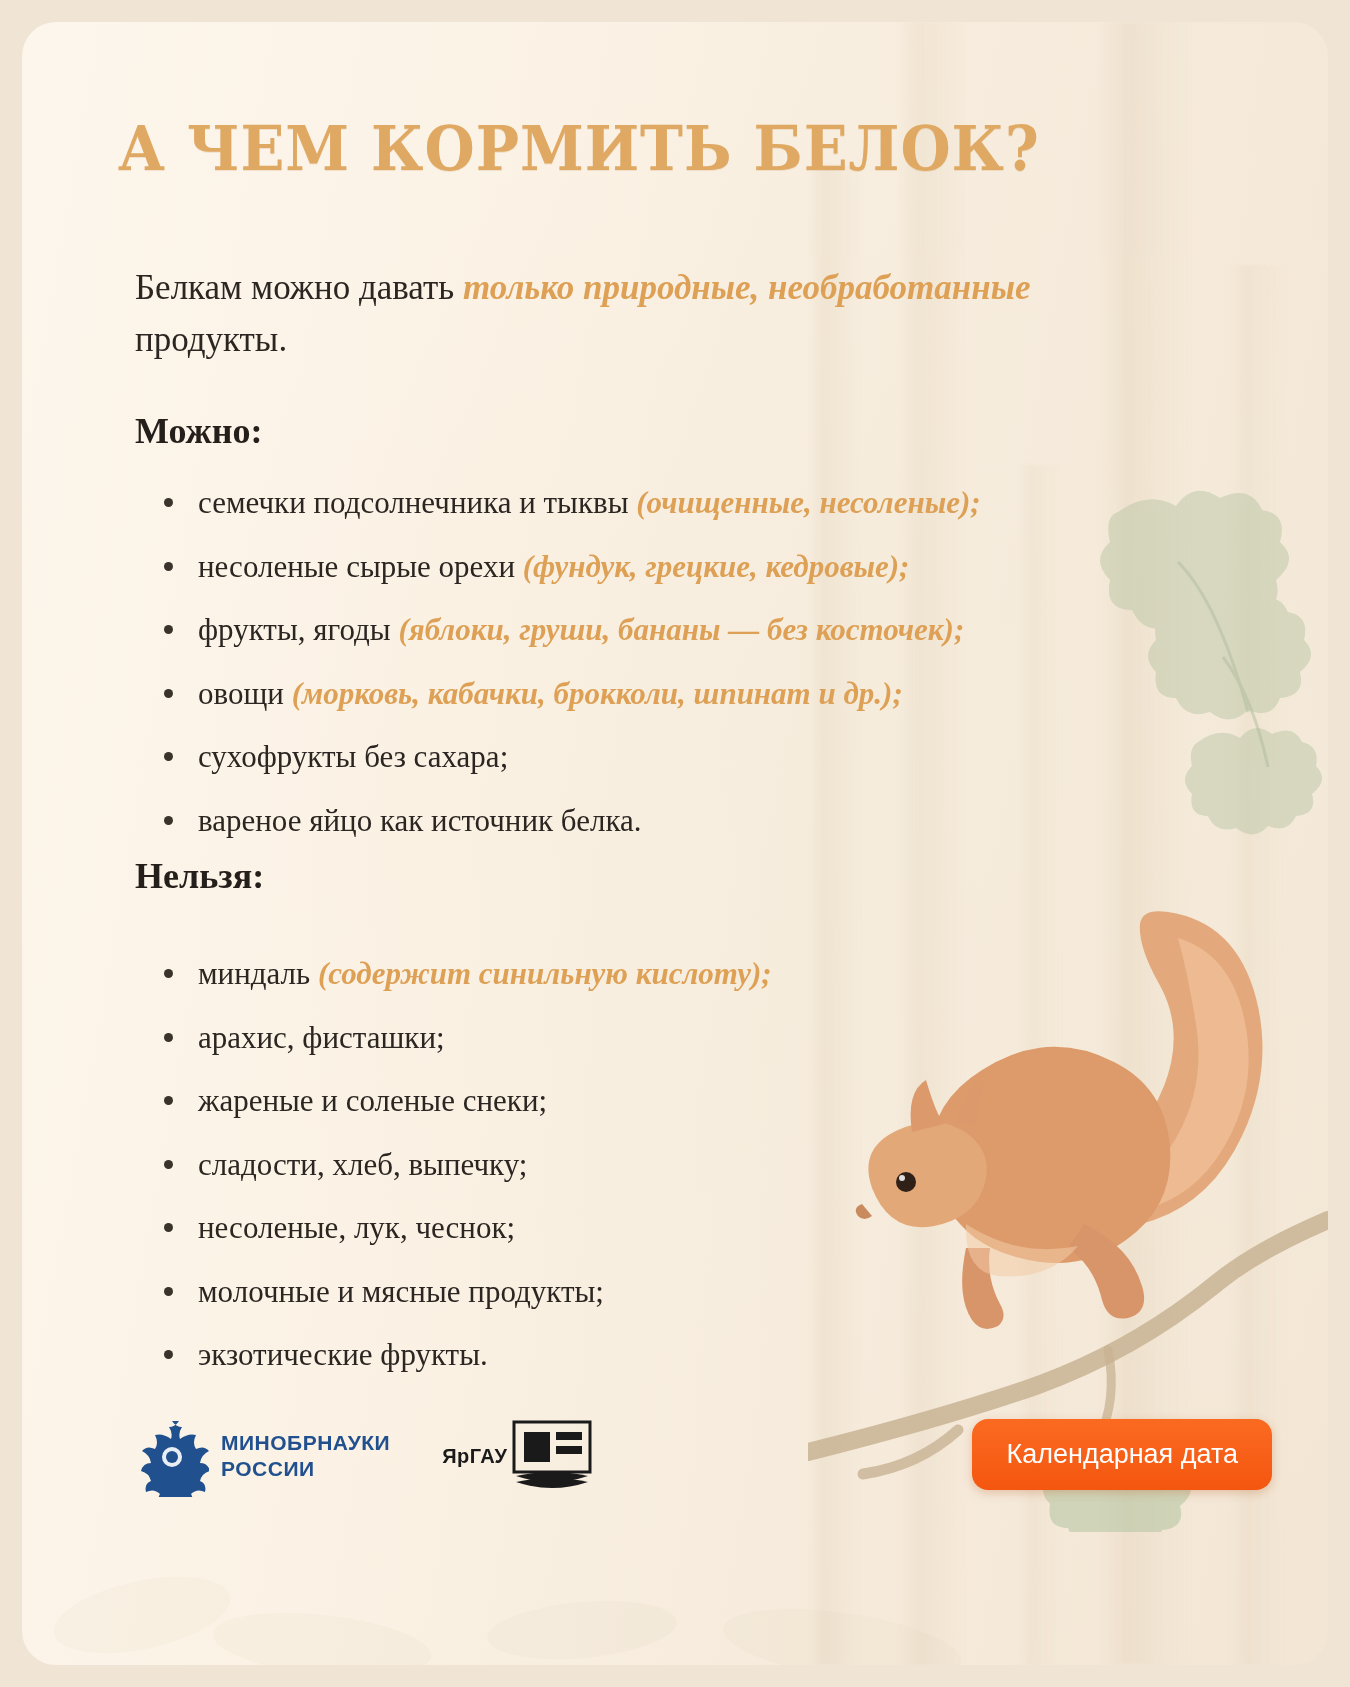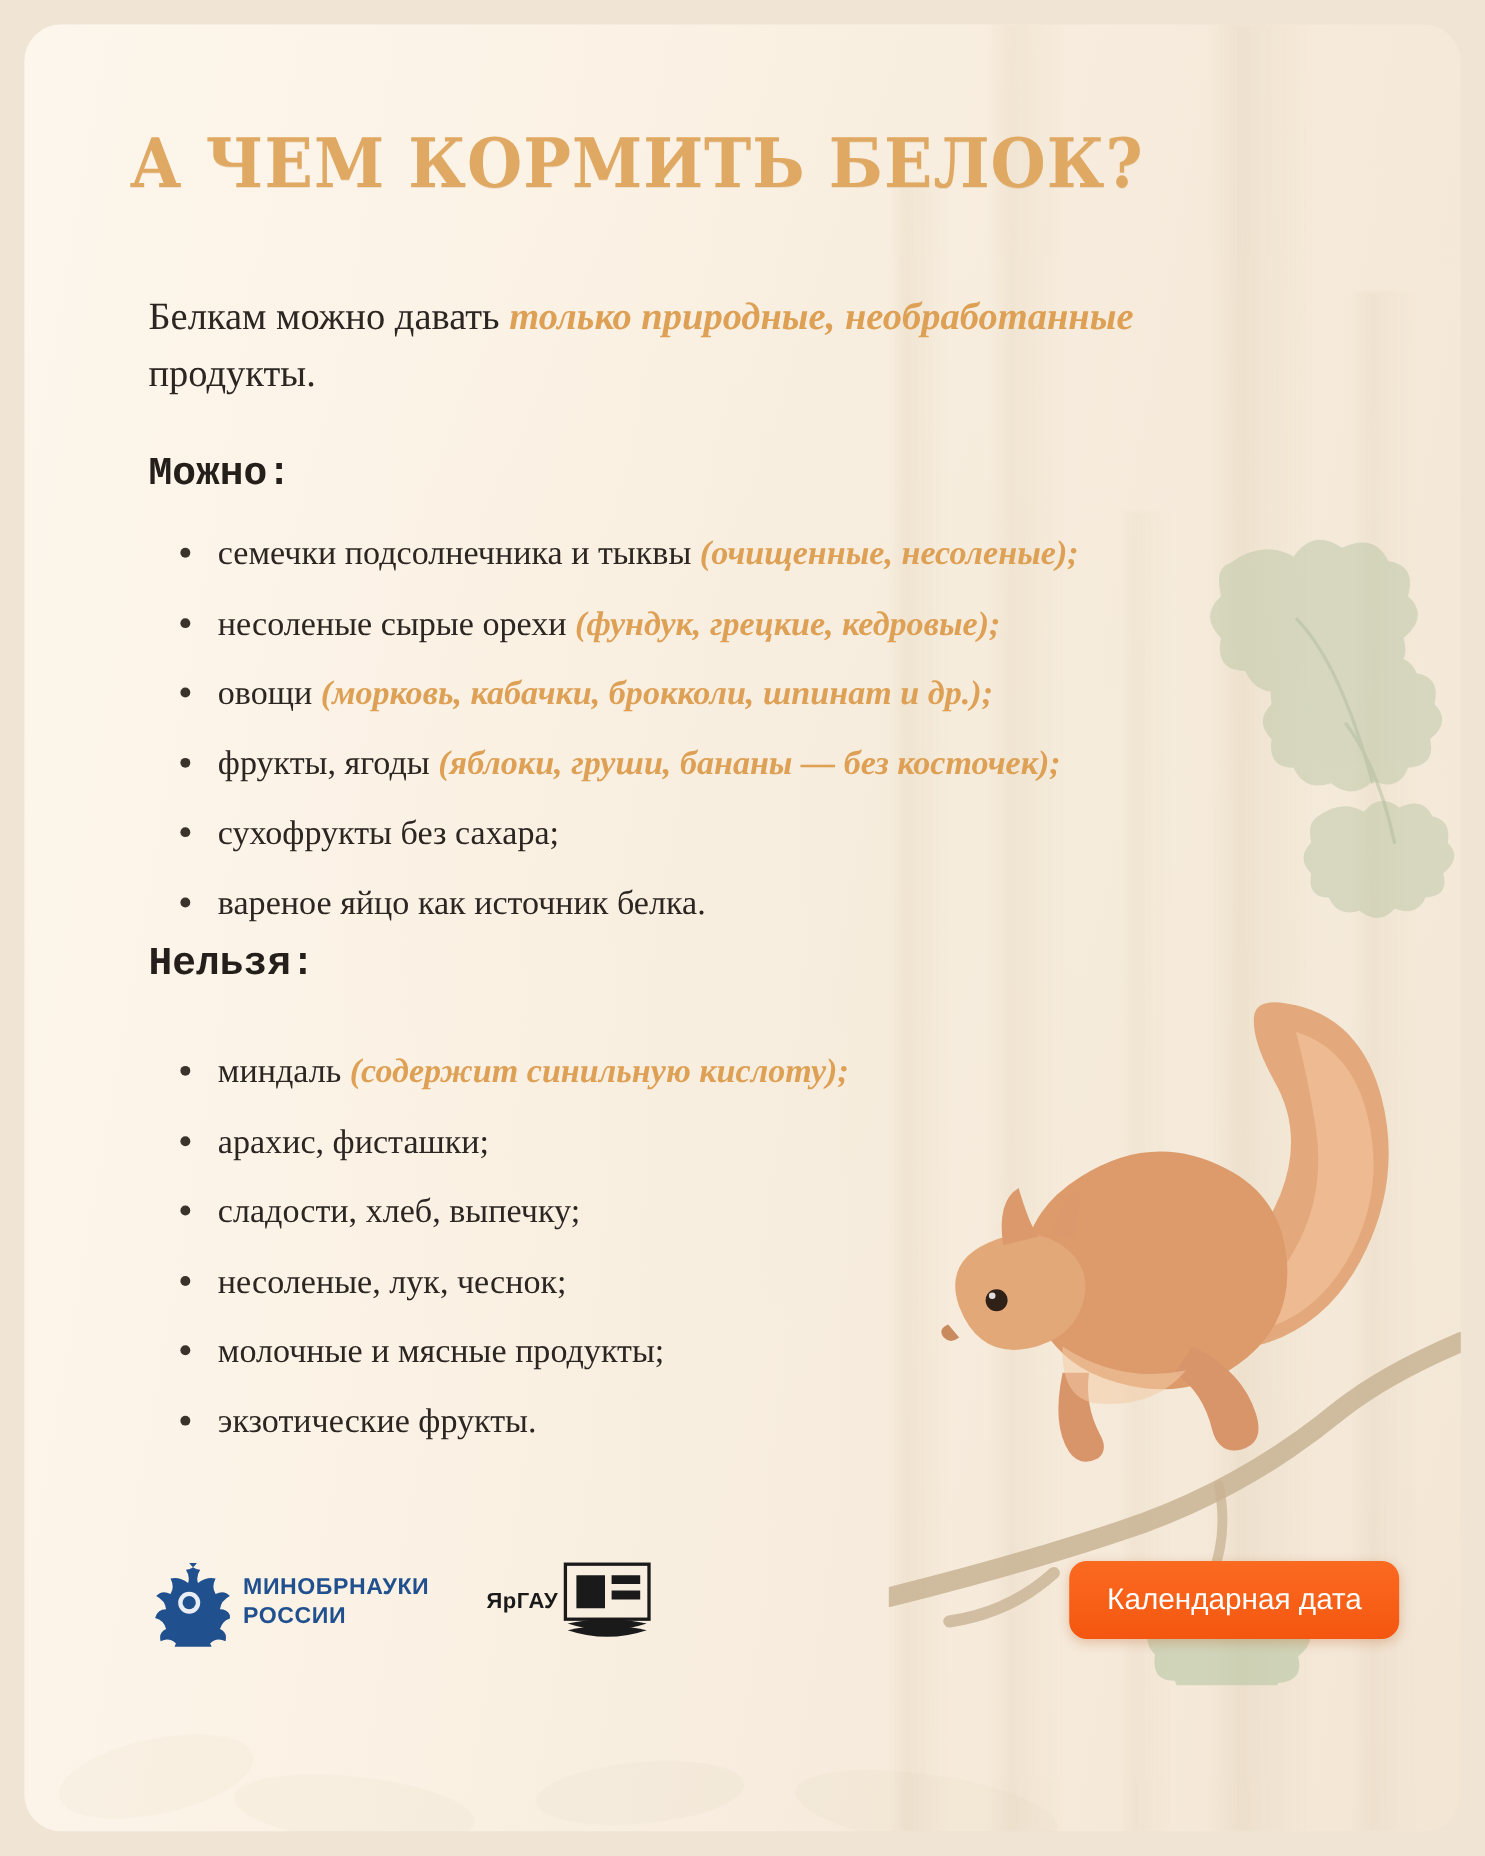--- a/index.html
+++ b/index.html
@@ -92,21 +92,21 @@
   .intro .hl {
     color: #dda055;
     font-style: italic;
     font-weight: bold;
     font-family: Liberation Serif, serif;
   }
 
   .section-head {
     position: absolute;
     left: 113px;
-    font-family: Liberation Mono, monospace;
+    font-family: Liberation Serif, serif;
     font-weight: bold;
     font-size: 36px;
     color: #241f1b;
   }
   #head-allowed { top: 388px; }
   #head-forbidden { top: 833px; }
 
   ul.list {
     position: absolute;
     left: 128px;
@@ -289,31 +289,32 @@
 
     <div class="intro">
       <span>Белкам можно давать </span><span class="hl">только природные, необработанные</span><span> продукты.</span>
     </div>
 
     <div class="section-head" id="head-allowed">Можно:</div>
 
     <ul class="list" id="list-allowed">
       <li><span>семечки подсолнечника и тыквы </span><span class="note">(очищенные, несоленые);</span></li>
       <li><span>несоленые сырые орехи </span><span class="note">(фундук, грецкие, кедровые);</span></li>
+      <li><span>фрукты, ягоды </span><span class="note">(яблоки, груши, бананы — без косточек);</span></li>
       <li><span>овощи </span><span class="note">(морковь, кабачки, брокколи, шпинат и др.);</span></li>
-      <li><span>фрукты, ягоды </span><span class="note">(яблоки, груши, бананы — без косточек);</span></li>
       <li><span>сухофрукты без сахара;</span><span class="note"></span></li>
       <li><span>вареное яйцо как источник белка.</span><span class="note"></span></li>
     </ul>
 
     <div class="section-head" id="head-forbidden">Нельзя:</div>
 
     <ul class="list" id="list-forbidden">
       <li><span>миндаль </span><span class="note">(содержит синильную кислоту);</span></li>
       <li><span>арахис, фисташки;</span><span class="note"></span></li>
+      <li><span>жареные и соленые снеки;</span><span class="note"></span></li>
       <li><span>сладости, хлеб, выпечку;</span><span class="note"></span></li>
       <li><span>несоленые, лук, чеснок;</span><span class="note"></span></li>
       <li><span>молочные и мясные продукты;</span><span class="note"></span></li>
       <li><span>экзотические фрукты.</span><span class="note"></span></li>
     </ul>
 
     <div class="footer">
       <div class="minobr">
         <svg width="74" height="82" viewBox="0 0 74 82">
           <g fill="#21508f">

